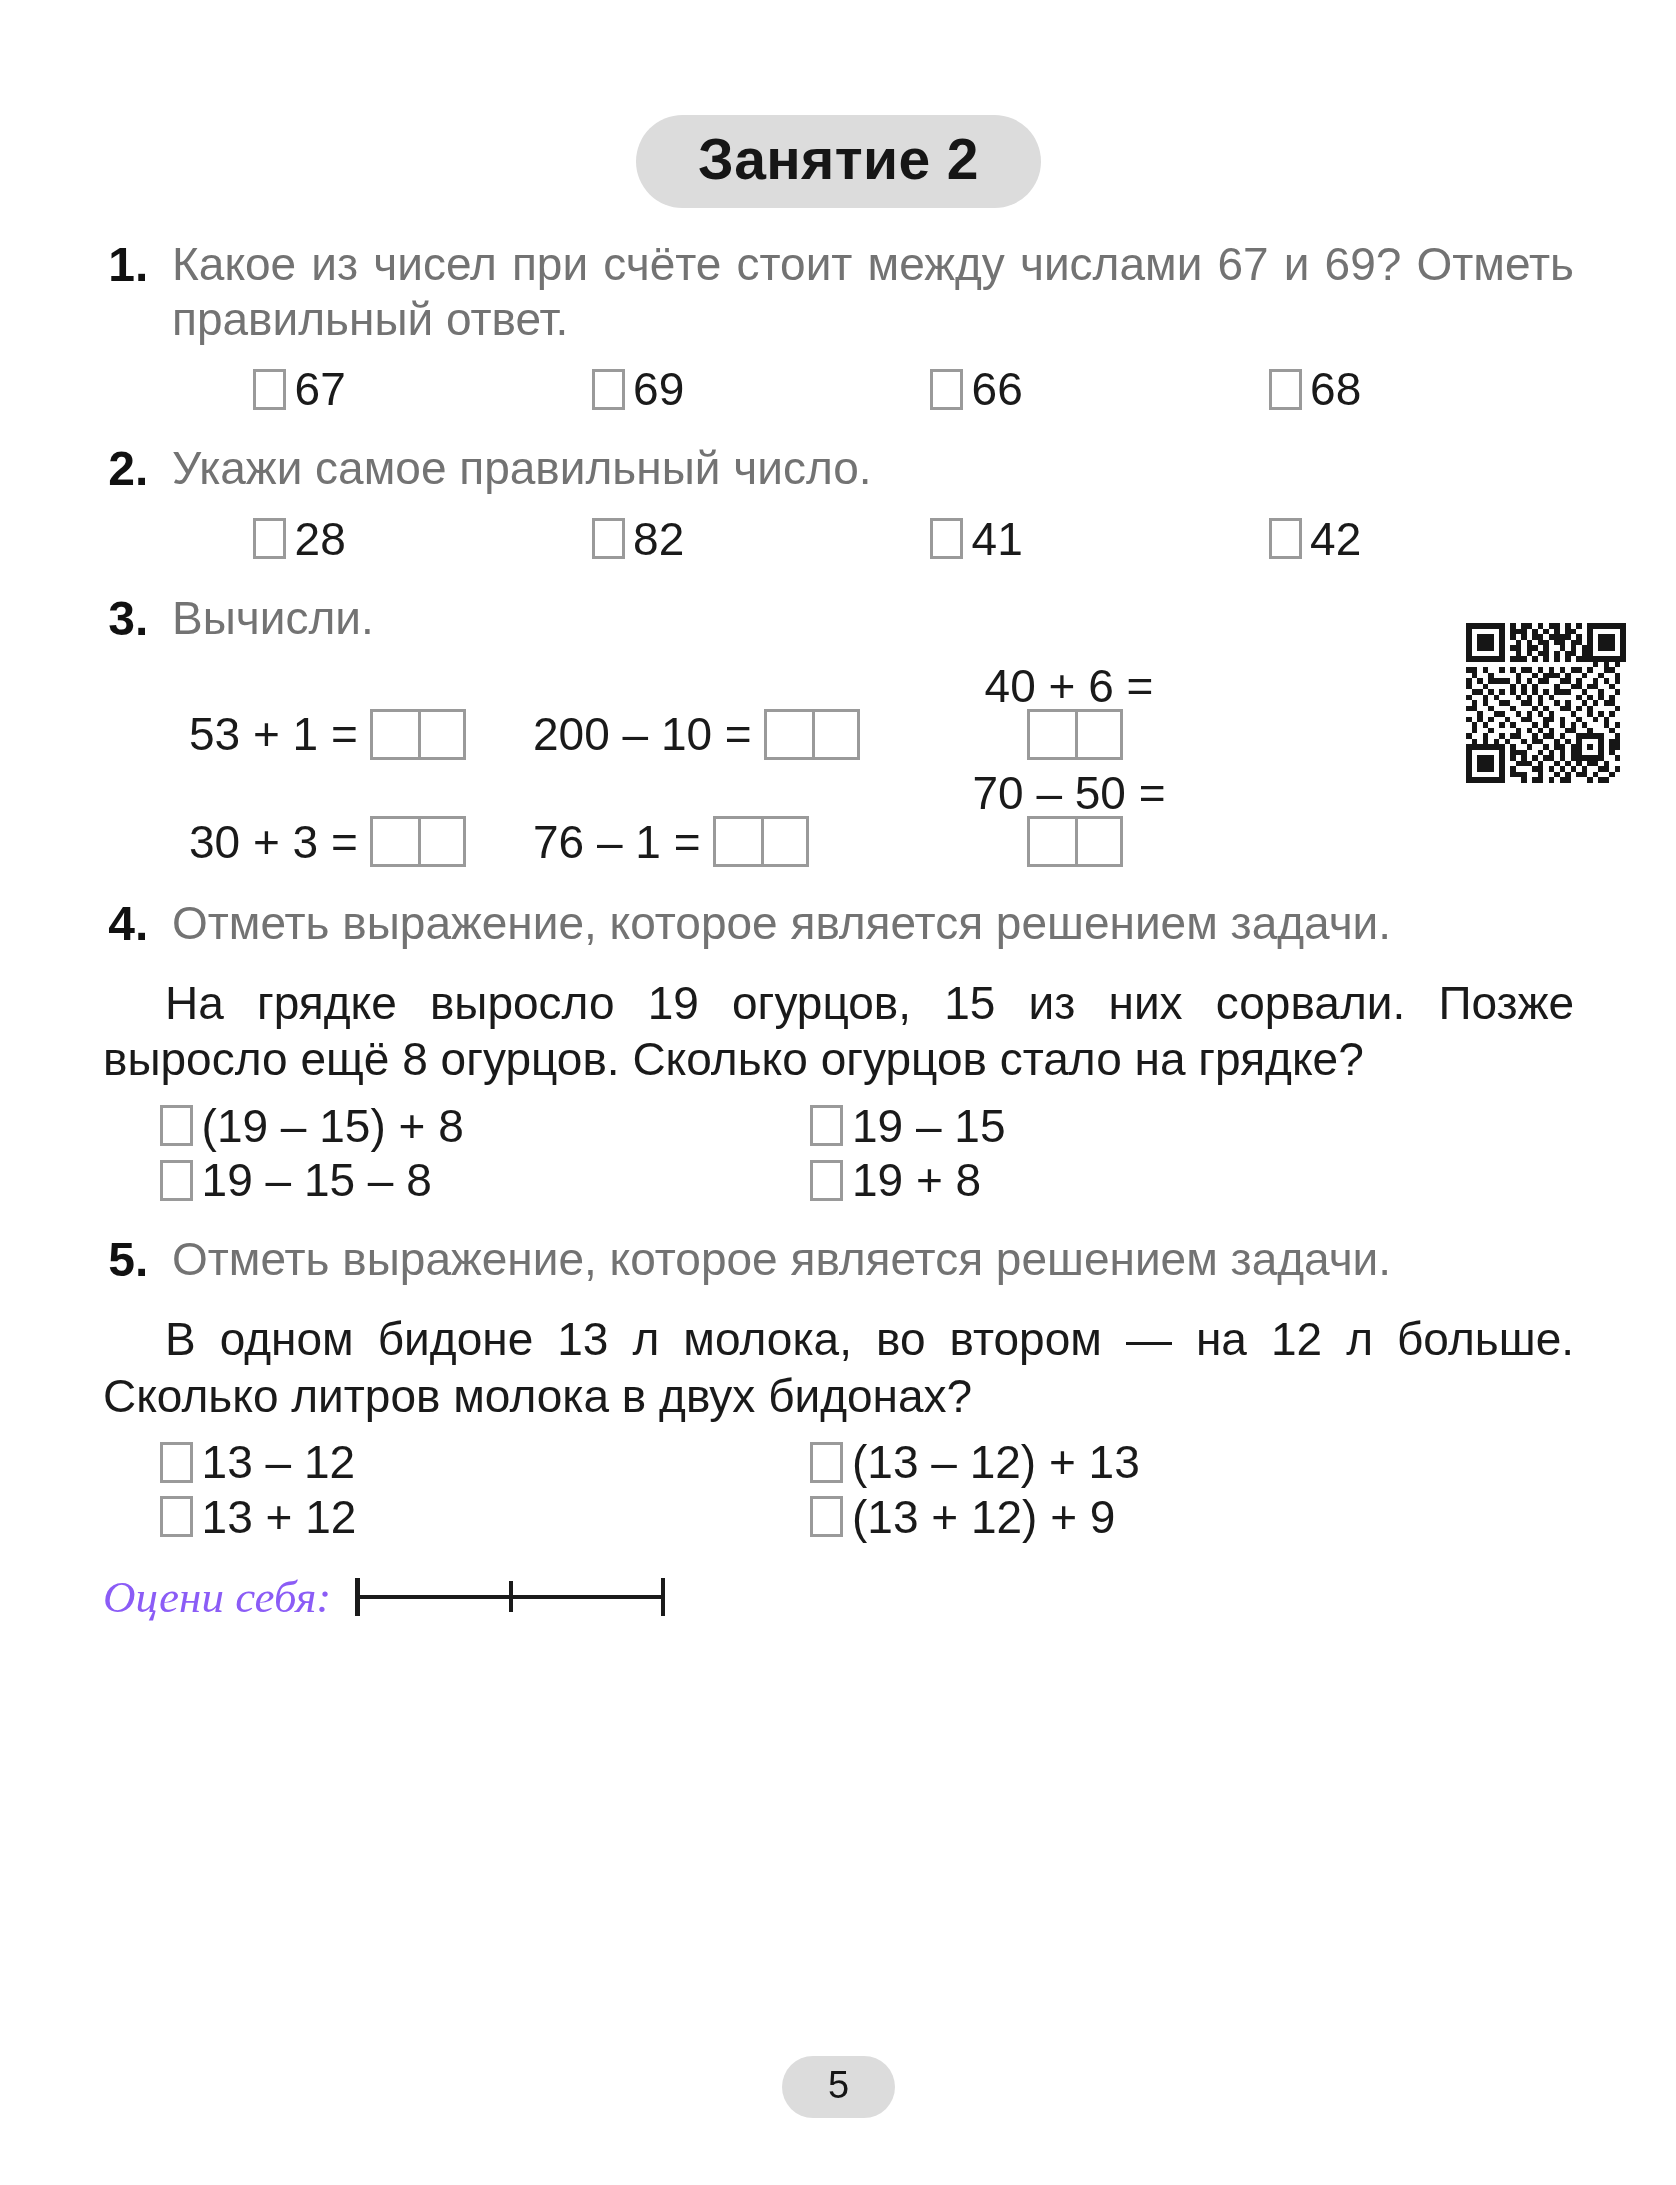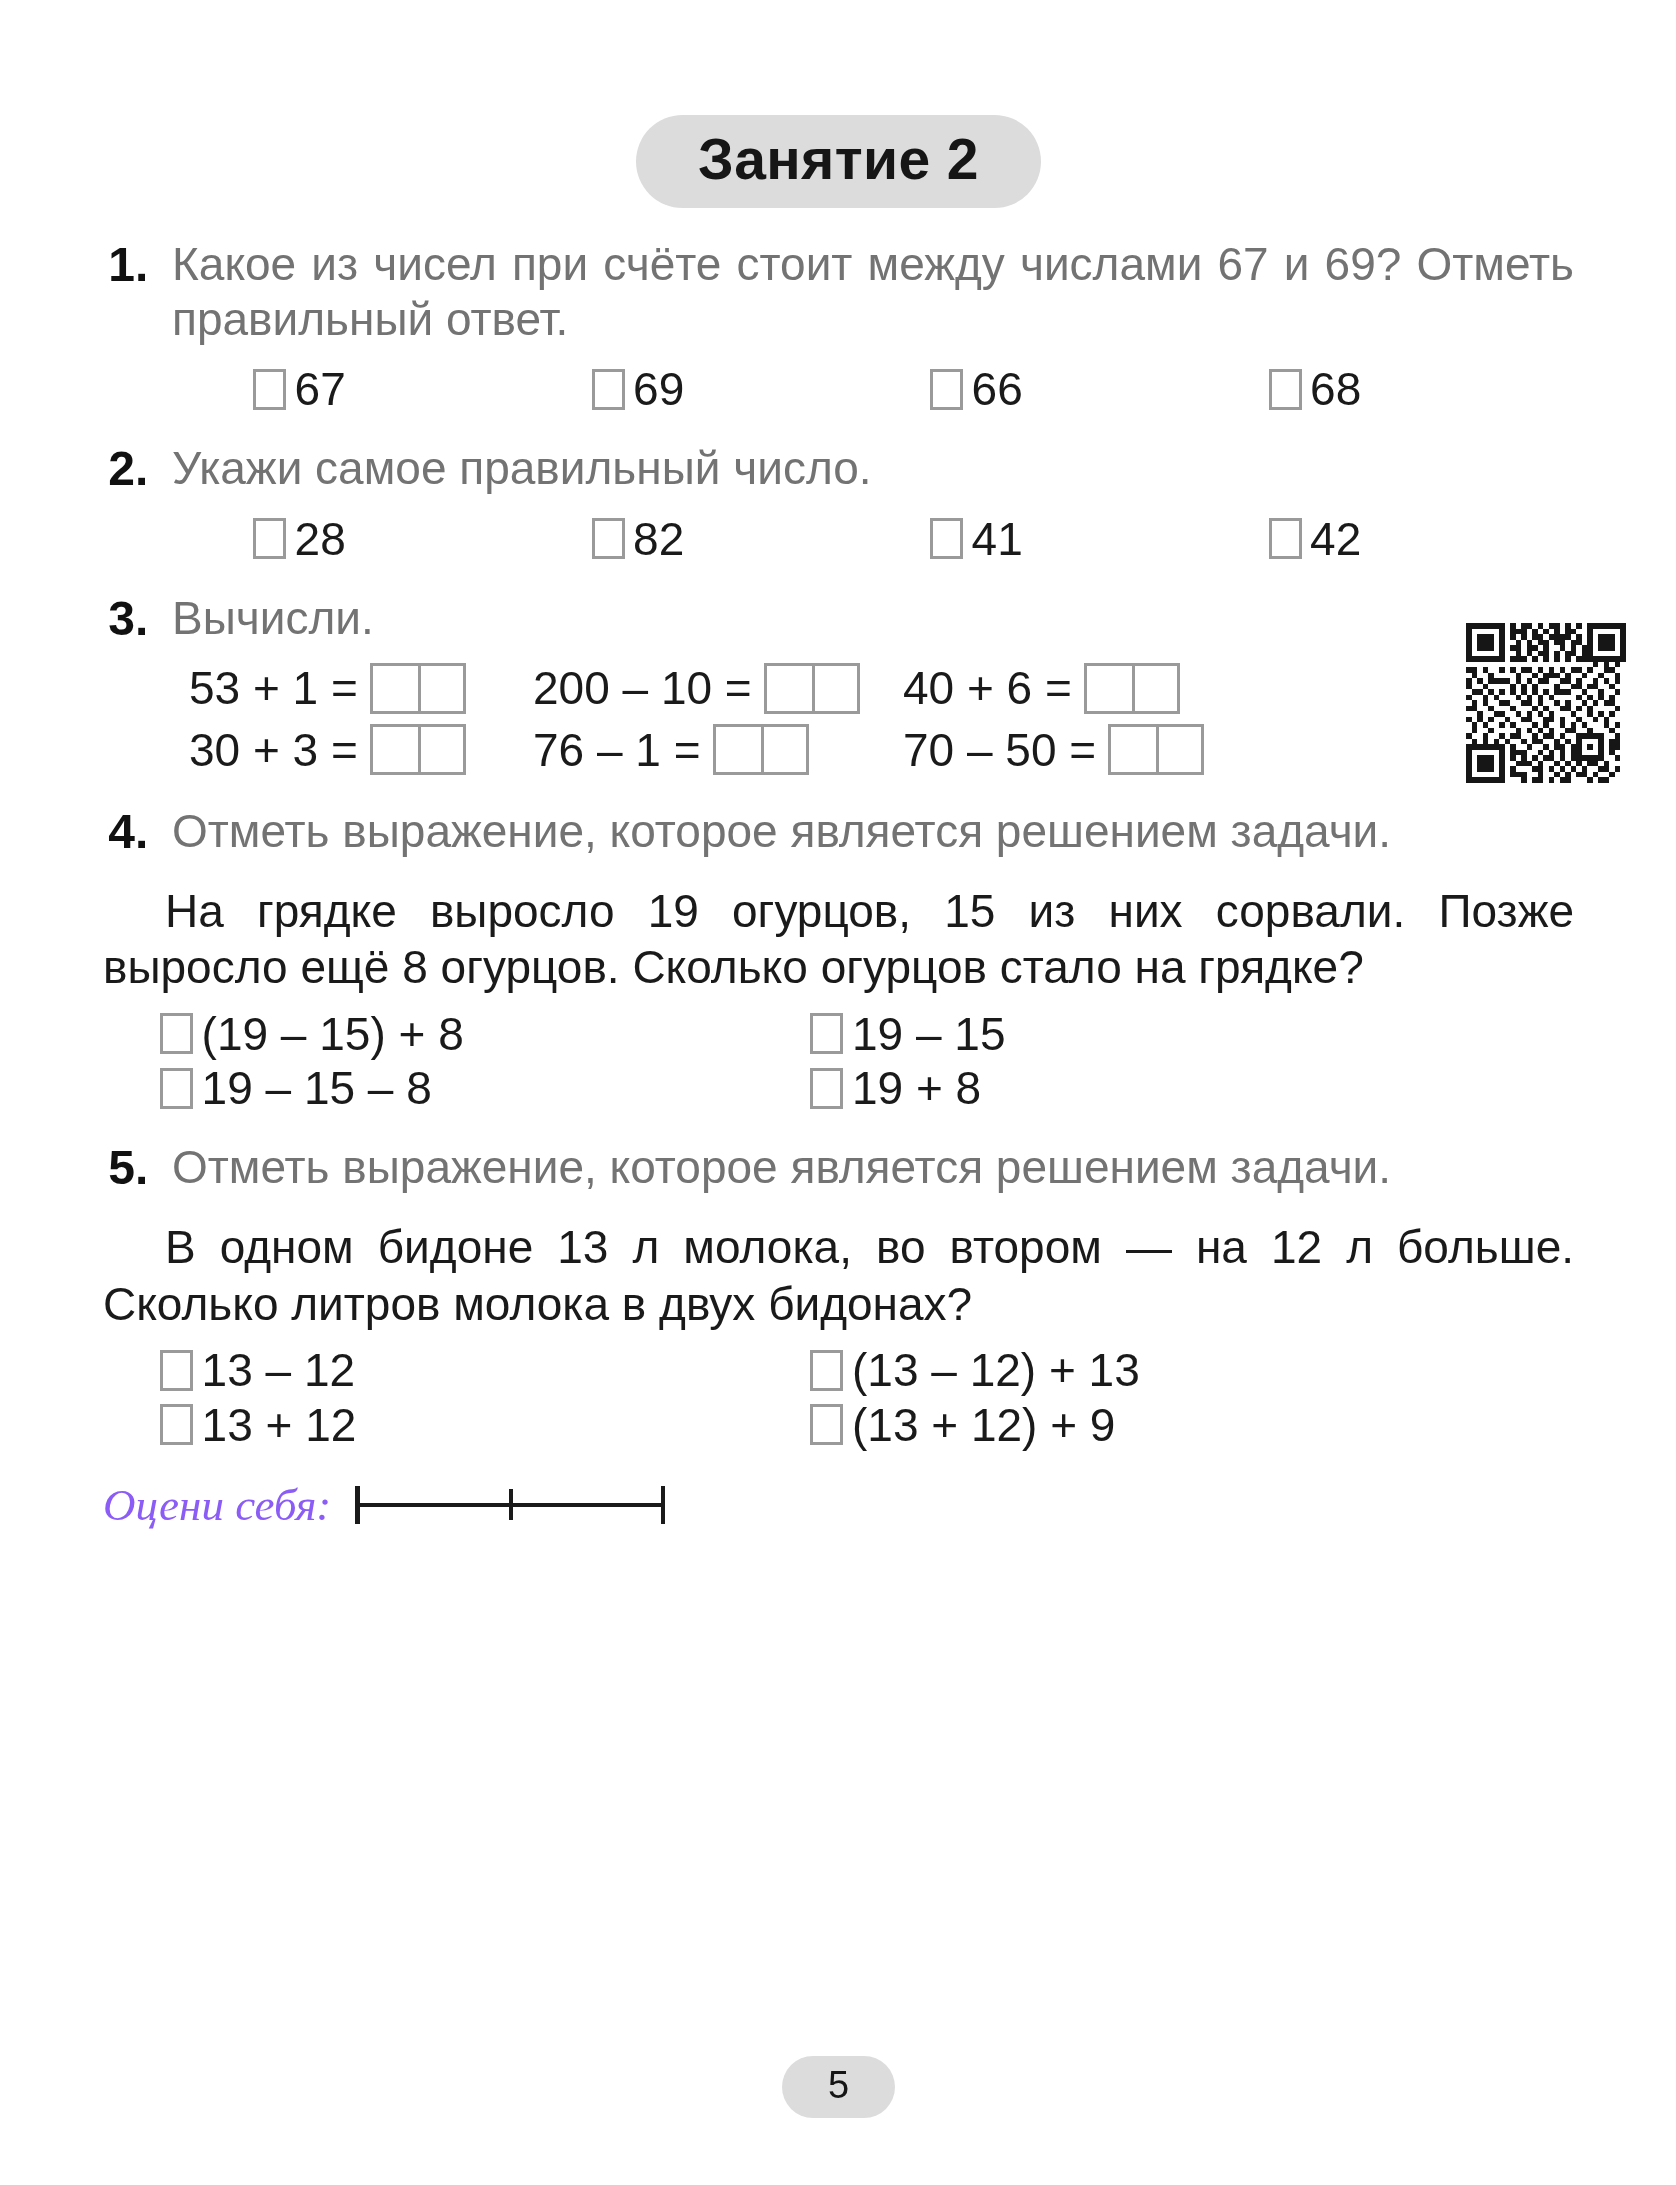--- a/index.html
+++ b/index.html
@@ -131,21 +131,21 @@
   }
   .calc-cell {
     display: flex;
     align-items: center;
     font-size: 46px;
     line-height: 1.0;
     white-space: nowrap;
   }
   .calc-cell.c1 { width: 344px; }
   .calc-cell.c2 { width: 370px; }
-  .calc-cell.c3 { width: 344px; }
+  .calc-cell.c3 { width: 344px; flex-direction: column; }
   .calc-expr { margin-right: 12px; }
   .ans-box {
     display: inline-flex;
     border: 3.4px solid #9a9a9a;
     box-sizing: border-box;
     background: #fff;
     flex: 0 0 auto;
   }
   .ans-box .cell {
     width: 45px;

